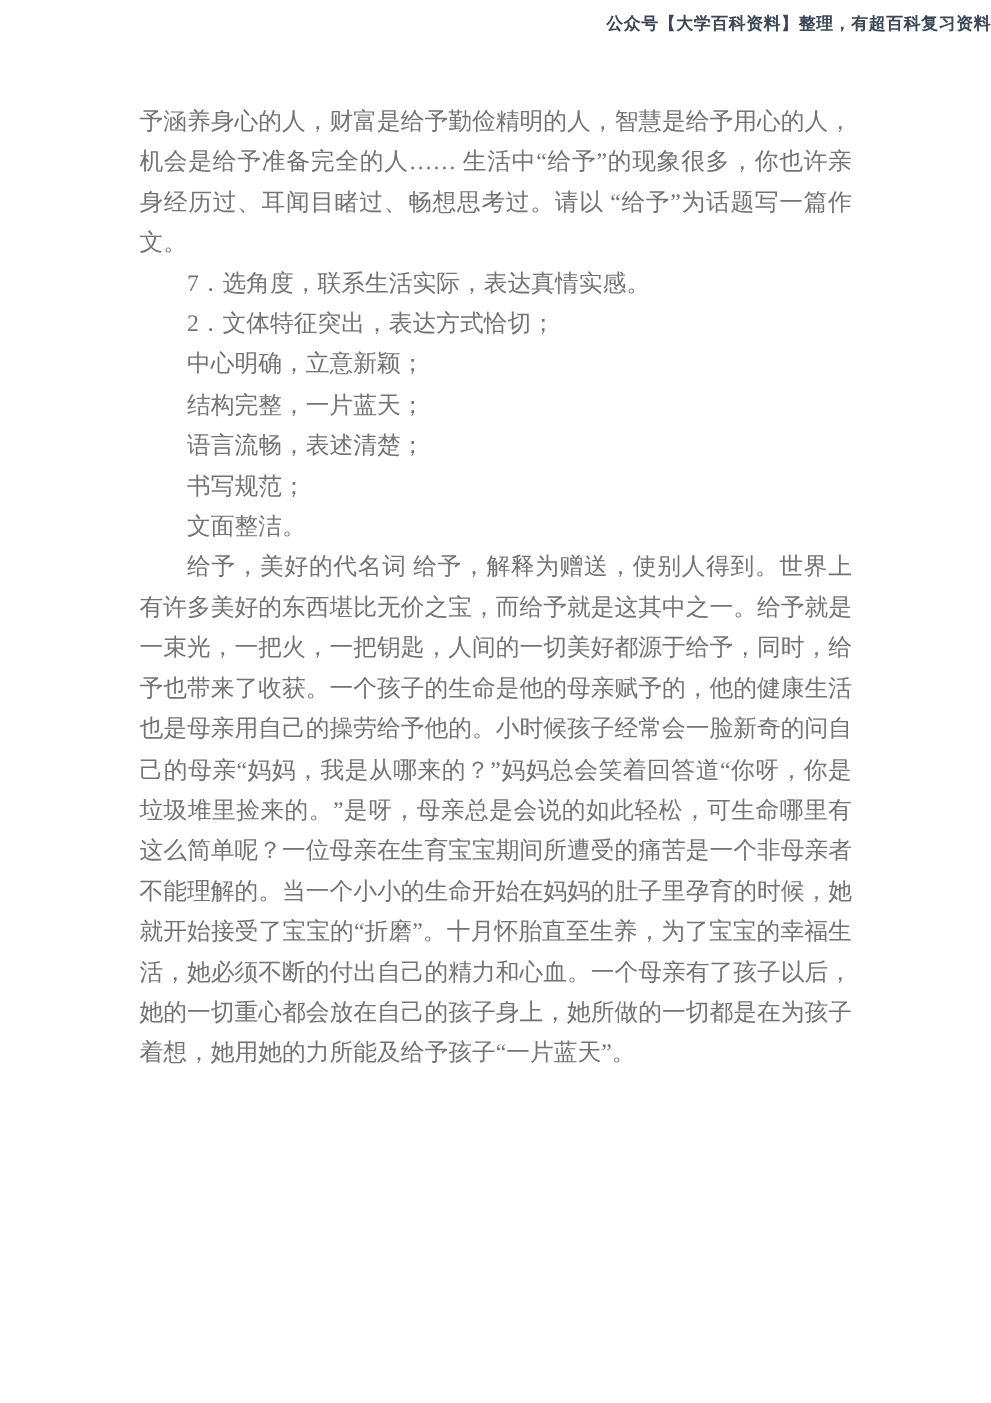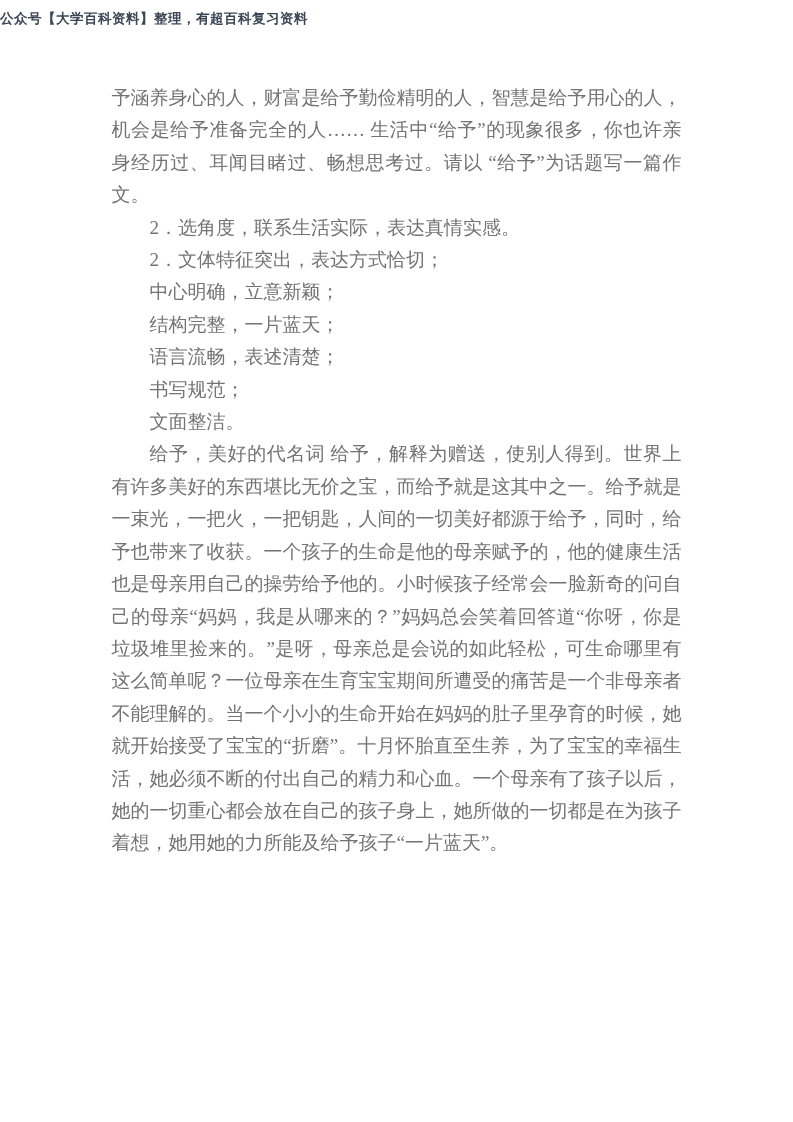--- a/index.html
+++ b/index.html
@@ -15,21 +15,21 @@
     overflow: hidden;
   }
   .page {
     width: 793px;
     height: 1122px;
     background: #ffffff;
     box-sizing: border-box;
   }
   .page-header {
     padding-top: 10px;
-    text-align: left;
+    text-align: right;
     font-size: 13.5px;
     font-weight: 600;
     color: #3b4754;
     letter-spacing: 0.5px;
     height: 22px;
   }
   .doc {
     width: 570px;
     margin: 50px auto 0 auto;
     font-size: 19px;
@@ -48,21 +48,21 @@
 </style>
 </head>
 <body>
 
 <div class="page">
 
   <div class="page-header">公众号【大学百科资料】整理，有超百科复习资料</div>
 
   <div class="doc">
     <p class="p-noindent">予涵养身心的人，财富是给予勤俭精明的人，智慧是给予用心的人，机会是给予准备完全的人…… 生活中“给予”的现象很多，你也许亲身经历过、耳闻目睹过、畅想思考过。请以 “给予”为话题写一篇作文。</p>
-    <p class="line-indent">2．选角度，联系生活实际，表达真情实感。</p>
+    <p class="line-indent">7．选角度，联系生活实际，表达真情实感。</p>
     <p class="line-indent">2．文体特征突出，表达方式恰切；</p>
     <p class="line-indent">中心明确，立意新颖；</p>
     <p class="line-indent">结构完整，一片蓝天；</p>
     <p class="line-indent">语言流畅，表述清楚；</p>
     <p class="line-indent">书写规范；</p>
     <p class="line-indent">文面整洁。</p>
     <p class="p-indent">给予，美好的代名词 给予，解释为赠送，使别人得到。世界上有许多美好的东西堪比无价之宝，而给予就是这其中之一。给予就是一束光，一把火，一把钥匙，人间的一切美好都源于给予，同时，给予也带来了收获。一个孩子的生命是他的母亲赋予的，他的健康生活也是母亲用自己的操劳给予他的。小时候孩子经常会一脸新奇的问自己的母亲“妈妈，我是从哪来的？”妈妈总会笑着回答道“你呀，你是垃圾堆里捡来的。”是呀，母亲总是会说的如此轻松，可生命哪里有这么简单呢？一位母亲在生育宝宝期间所遭受的痛苦是一个非母亲者不能理解的。当一个小小的生命开始在妈妈的肚子里孕育的时候，她就开始接受了宝宝的“折磨”。十月怀胎直至生养，为了宝宝的幸福生活，她必须不断的付出自己的精力和心血。一个母亲有了孩子以后，她的一切重心都会放在自己的孩子身上，她所做的一切都是在为孩子着想，她用她的力所能及给予孩子“一片蓝天”。</p>
   </div>
 
 </div>

